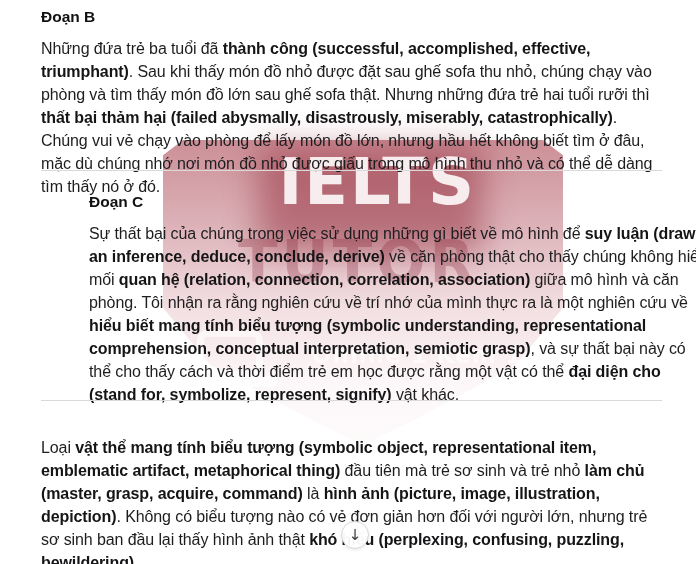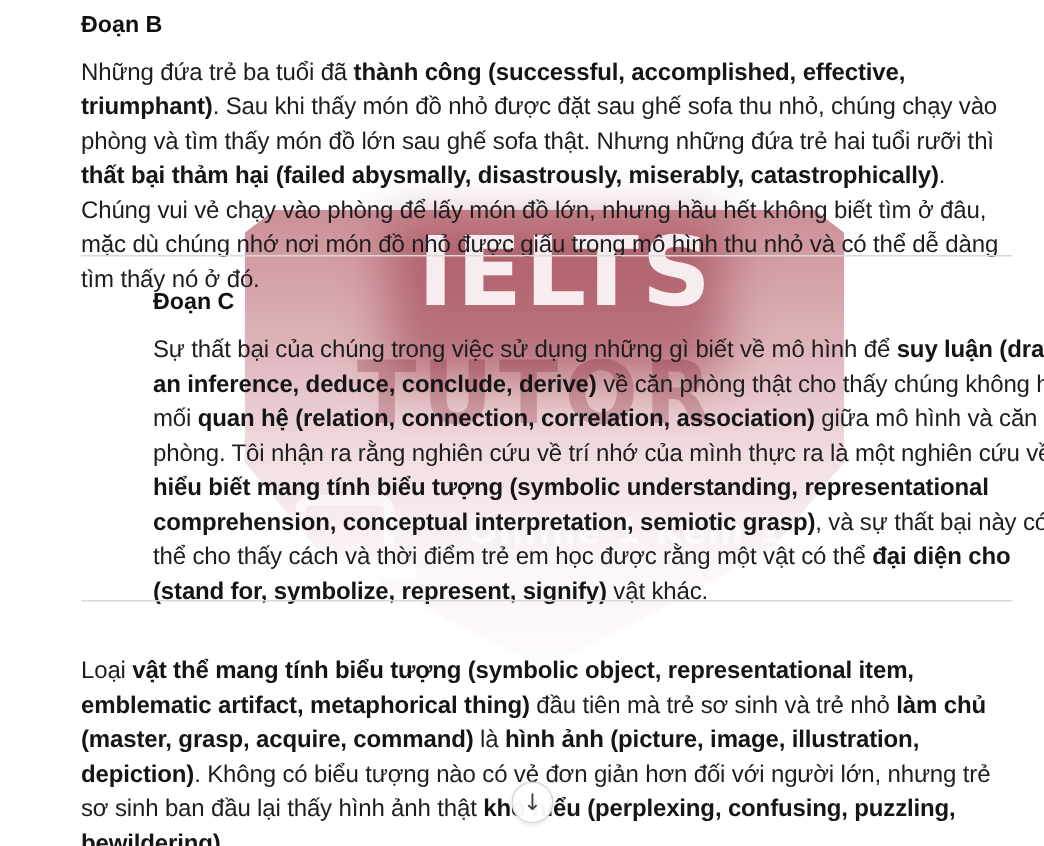--- a/index.html
+++ b/index.html
@@ -53,21 +53,21 @@
   }
   .wm-tagline {
     position: absolute; left: 284px; top: 342px; width: 260px;
     font-family: "DejaVu Sans", sans-serif;
     font-weight: 700; font-size: 23px; letter-spacing: 1px;
     color: rgba(255, 252, 253, 0.78);
     margin-left: 28px;
   }
 
   
-  .content { position: absolute; left: 16px; top: 0; width: 616px; height: 564px; z-index: 1; }
+  .content { position: absolute; left: 3px; top: 0; width: 616px; height: 564px; z-index: 1; }
   .section { position: absolute; left: 38px; width: 621px; }
   .section-heading {
     font-size: 15.5px; font-weight: 700; color: #111111; line-height: 18px;
   }
   .section-paragraph {
     margin-top: 11px;
     font-size: 16px; line-height: 23px; color: #1d1d1f;
     letter-spacing: -0.1px;
   }
   .section-paragraph b { font-weight: 700; color: #151517; }

